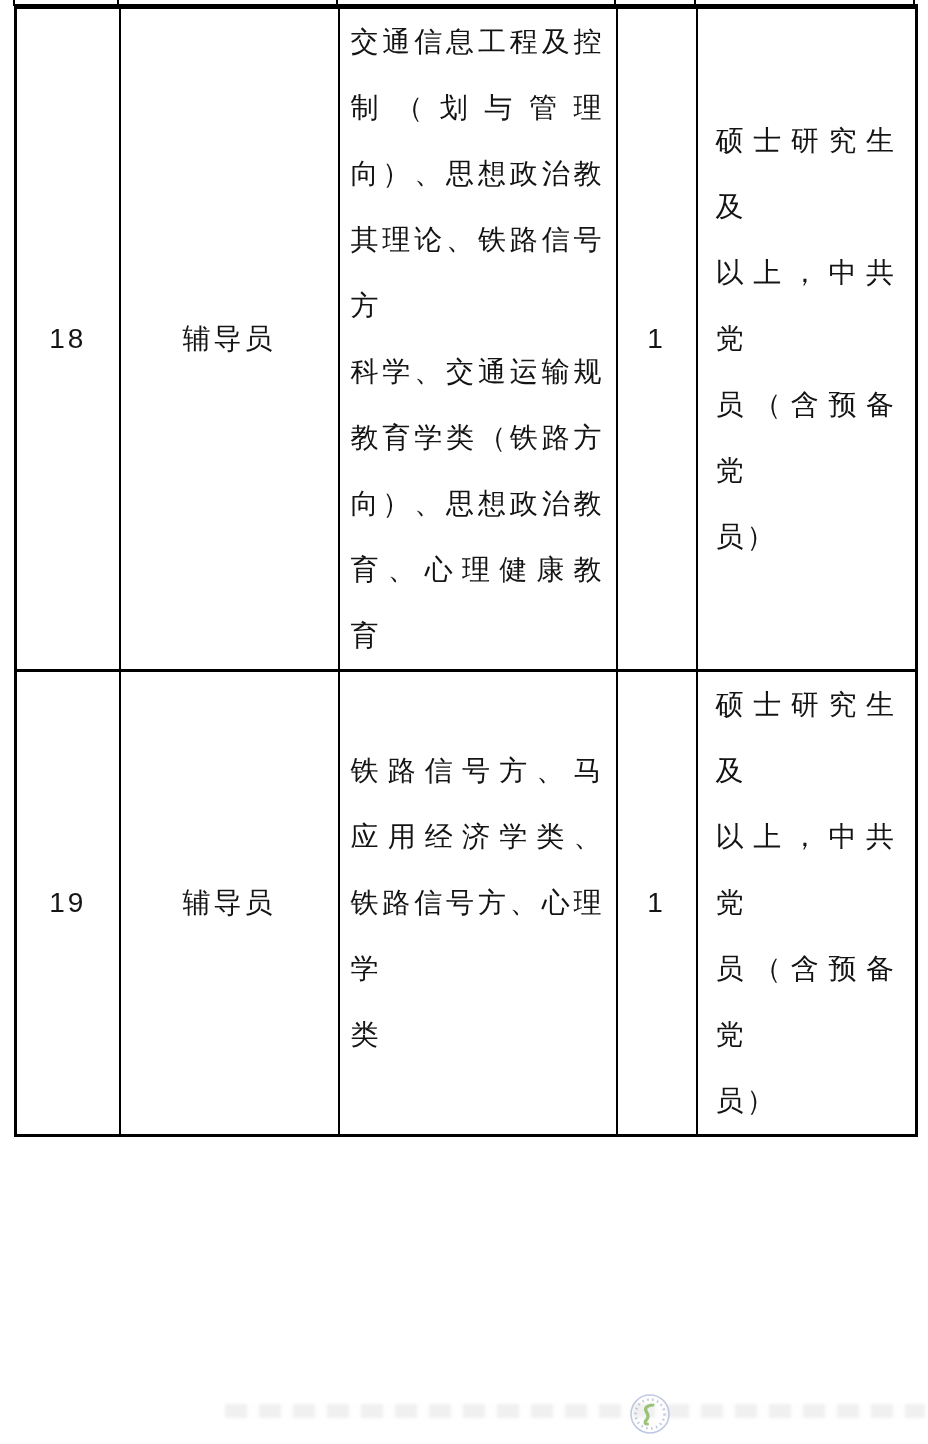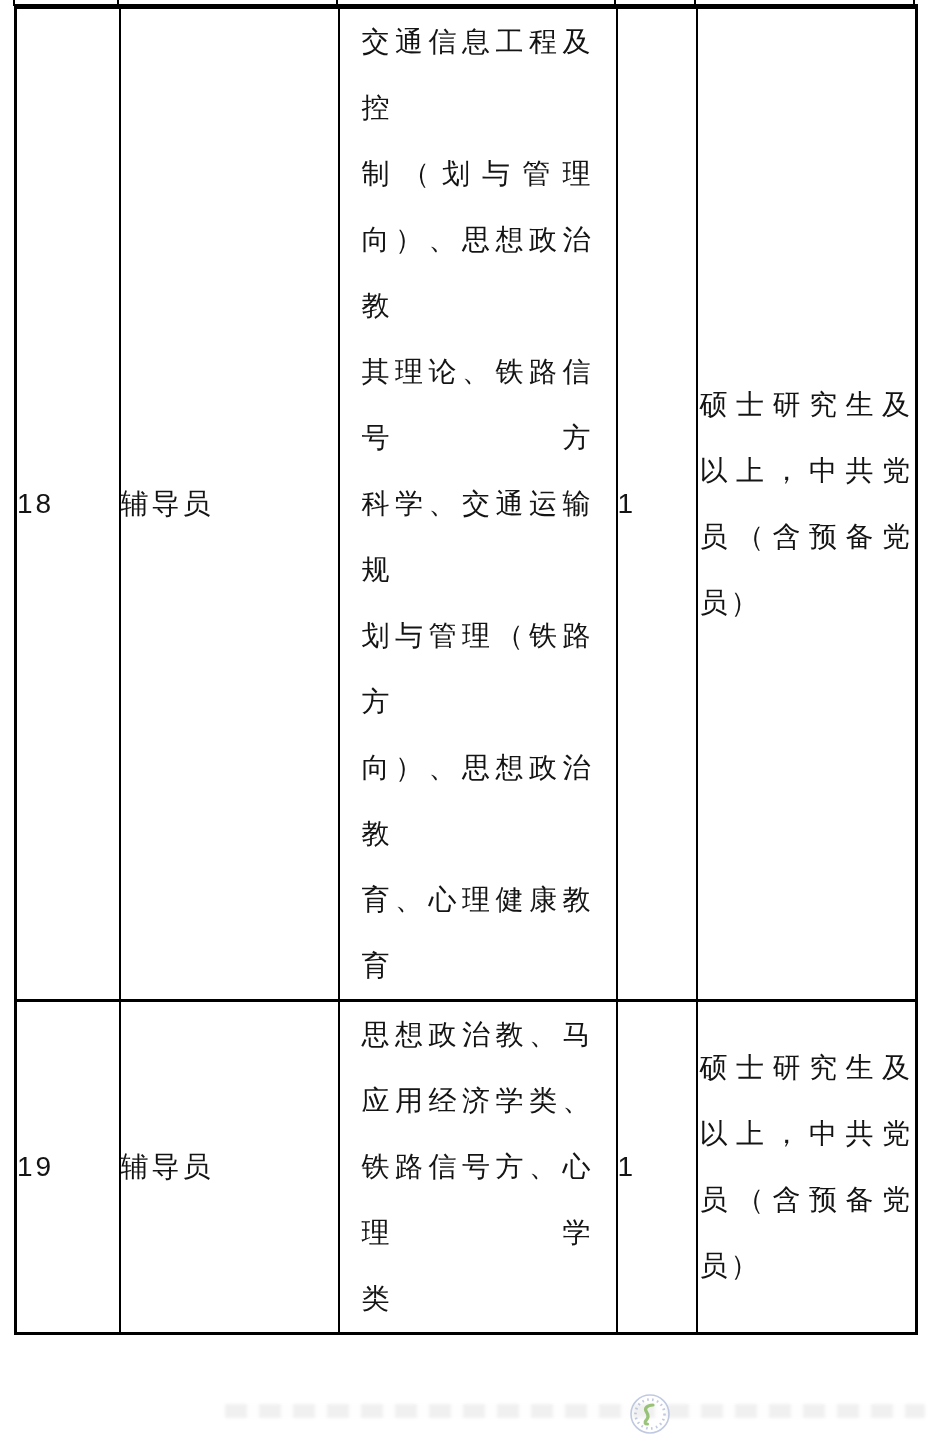--- a/index.html
+++ b/index.html
@@ -15,23 +15,23 @@
 
   .table-wrap{position:absolute;left:14px;top:4px;z-index:2;}
   table{border-collapse:collapse;table-layout:fixed;width:901px;border:3px solid #000;}
   td{
     border:2px solid #000;border-top-width:3px;border-bottom-width:3px;
     vertical-align:middle;padding:0;
     font-size:28px;line-height:66px;letter-spacing:3px;
     background:transparent;
   }
   tr.first-row td{border-top-width:5px;}
-  .cell-center{}
-  .cell-text{padding:0 22px;text-align:left;}
-  .col-req.cell-text{padding:0 2px;}
+  .cell-center{text-align:center;}
+  .cell-text{padding:0 11px;text-align:left;}
+  .col-req.cell-text{padding:0 18px;}
   .line{display:block;text-align:justify;}
   .line.stretch{text-align-last:justify;}
 
   
   .wm-smudge{
     position:absolute;left:225px;top:1404px;width:700px;height:14px;z-index:1;
     background:repeating-linear-gradient(90deg,
       rgba(125,125,125,0.20) 0 22px, rgba(125,125,125,0.02) 22px 34px);
     filter:blur(1.5px);opacity:.55;
   }
@@ -64,38 +64,38 @@
     <tbody>
         <tr class="data-row first-row">
           <td class="cell-center">18</td>
           <td class="cell-center">辅导员</td>
           <td class="cell-text col-major">
             <div class="line stretch">交通信息工程及控</div>
             <div class="line stretch">制（划与管理</div>
             <div class="line stretch">向）、思想政治教</div>
             <div class="line stretch">其理论、铁路信号方</div>
             <div class="line stretch">科学、交通运输规</div>
-            <div class="line stretch">划与管理（铁路方</div>
+            <div class="line stretch">教育学类（铁路方</div>
             <div class="line stretch">向）、思想政治教</div>
             <div class="line stretch">育、心理健康教</div>
             <div class="line">育</div>
           </td>
           <td class="cell-center">1</td>
           <td class="cell-text col-req">
             <div class="line stretch">硕士研究生及</div>
             <div class="line stretch">以上，中共党</div>
             <div class="line stretch">员（含预备党</div>
             <div class="line">员）</div>
           </td>
         </tr>
         <tr class="data-row">
           <td class="cell-center">19</td>
           <td class="cell-center">辅导员</td>
           <td class="cell-text col-major">
-            <div class="line stretch">思想政治教、马</div>
+            <div class="line stretch">铁路信号方、马</div>
             <div class="line stretch">应用经济学类、</div>
             <div class="line stretch">铁路信号方、心理学</div>
             <div class="line">类</div>
           </td>
           <td class="cell-center">1</td>
           <td class="cell-text col-req">
             <div class="line stretch">硕士研究生及</div>
             <div class="line stretch">以上，中共党</div>
             <div class="line stretch">员（含预备党</div>
             <div class="line">员）</div>

